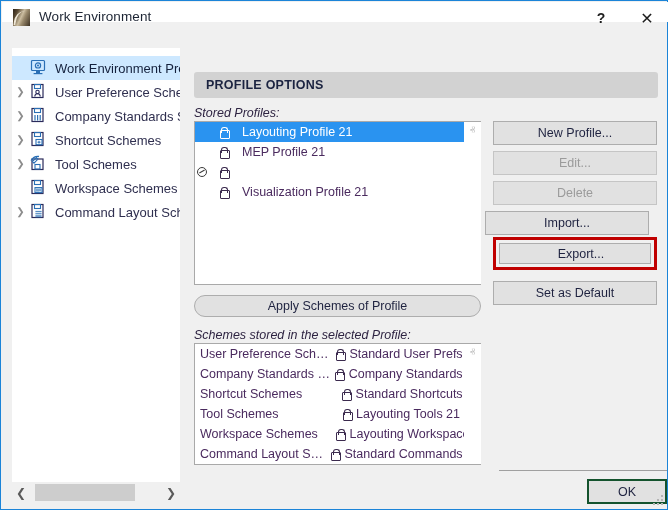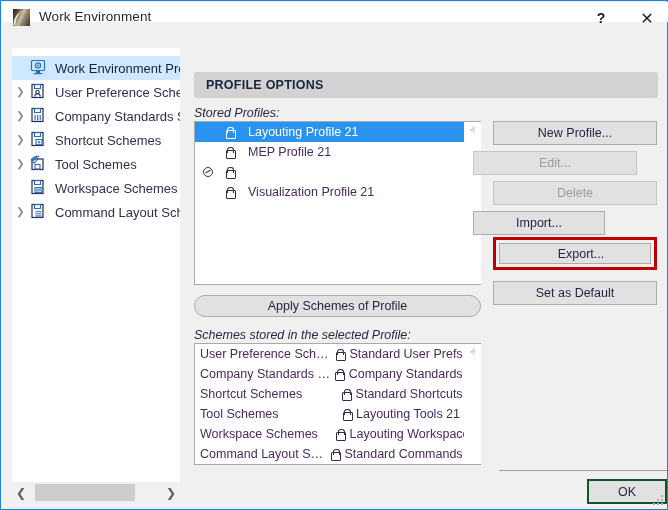--- a/index.html
+++ b/index.html
@@ -103,21 +103,21 @@
     position:absolute;background:#ffffff;border:1px solid #a9a9a9;
     box-sizing:border-box;overflow:hidden;
   }
   .list-profiles{left:193px;top:120px;width:287px;height:164px;}
   .list-schemes{left:193px;top:342px;width:287px;height:122px;}
   .lrow{
     position:relative;height:20px;display:flex;align-items:center;
     white-space:nowrap;font-size:12.5px;color:#4a2a5e;
     padding-left:5px;box-sizing:border-box;
   }
-  .list-profiles .lrow{padding-left:8px;gap:9px;}
+  .list-profiles .lrow{padding-left:2px;gap:9px;}
   .lrow.sel{background:#2a93f0;color:#ffffff;}
   .defmark{
     flex:0 0 10px;width:10px;height:10px;margin-right:1px;
     position:relative;
   }
   .defmark.on:after{
     content:"";position:absolute;left:0;top:0;width:8px;height:8px;
     border:1px solid #3a3a3a;border-radius:50%;
   }
   .defmark.on:before{
@@ -156,23 +156,23 @@
   .btn{
     position:absolute;box-sizing:border-box;
     background:#e1e1e1;border:1px solid #adadad;
     font-family:inherit;font-size:12.5px;color:#1f2340;
     display:flex;align-items:center;justify-content:center;
     white-space:nowrap;
   }
   .btn.disabled{color:#9b9b9b;background:#e1e1e1;border-color:#c5c5c5;}
   .btn.dlg{height:25px;width:80px;}
   .b-new{left:492px;top:120px;width:164px;height:24px;}
-  .b-edit{left:472px;top:150px;width:164px;height:24px;}
+  .b-edit{left:492px;top:150px;width:164px;height:24px;}
   .b-del{left:492px;top:180px;width:164px;height:24px;}
-  .b-imp{left:472px;top:210px;width:132px;height:24px;}
+  .b-imp{left:484px;top:210px;width:164px;height:24px;}
   .b-exp{left:498px;top:242px;width:152px;height:21px;padding-left:12px;}
   .b-def{left:492px;top:280px;width:164px;height:24px;}
   .b-apply{left:193px;top:294px;width:287px;height:22px;border-radius:11px;}
   .export-wrap{
     position:absolute;left:492px;top:236px;width:164px;height:33px;
     border:3px solid #c00000;box-sizing:border-box;
   }
   .b-cancel{left:498px;top:478px;}
   .b-ok{left:586px;top:478px;background:#e1e1e1;border:2px solid #14532d;}
   .sep-line{

